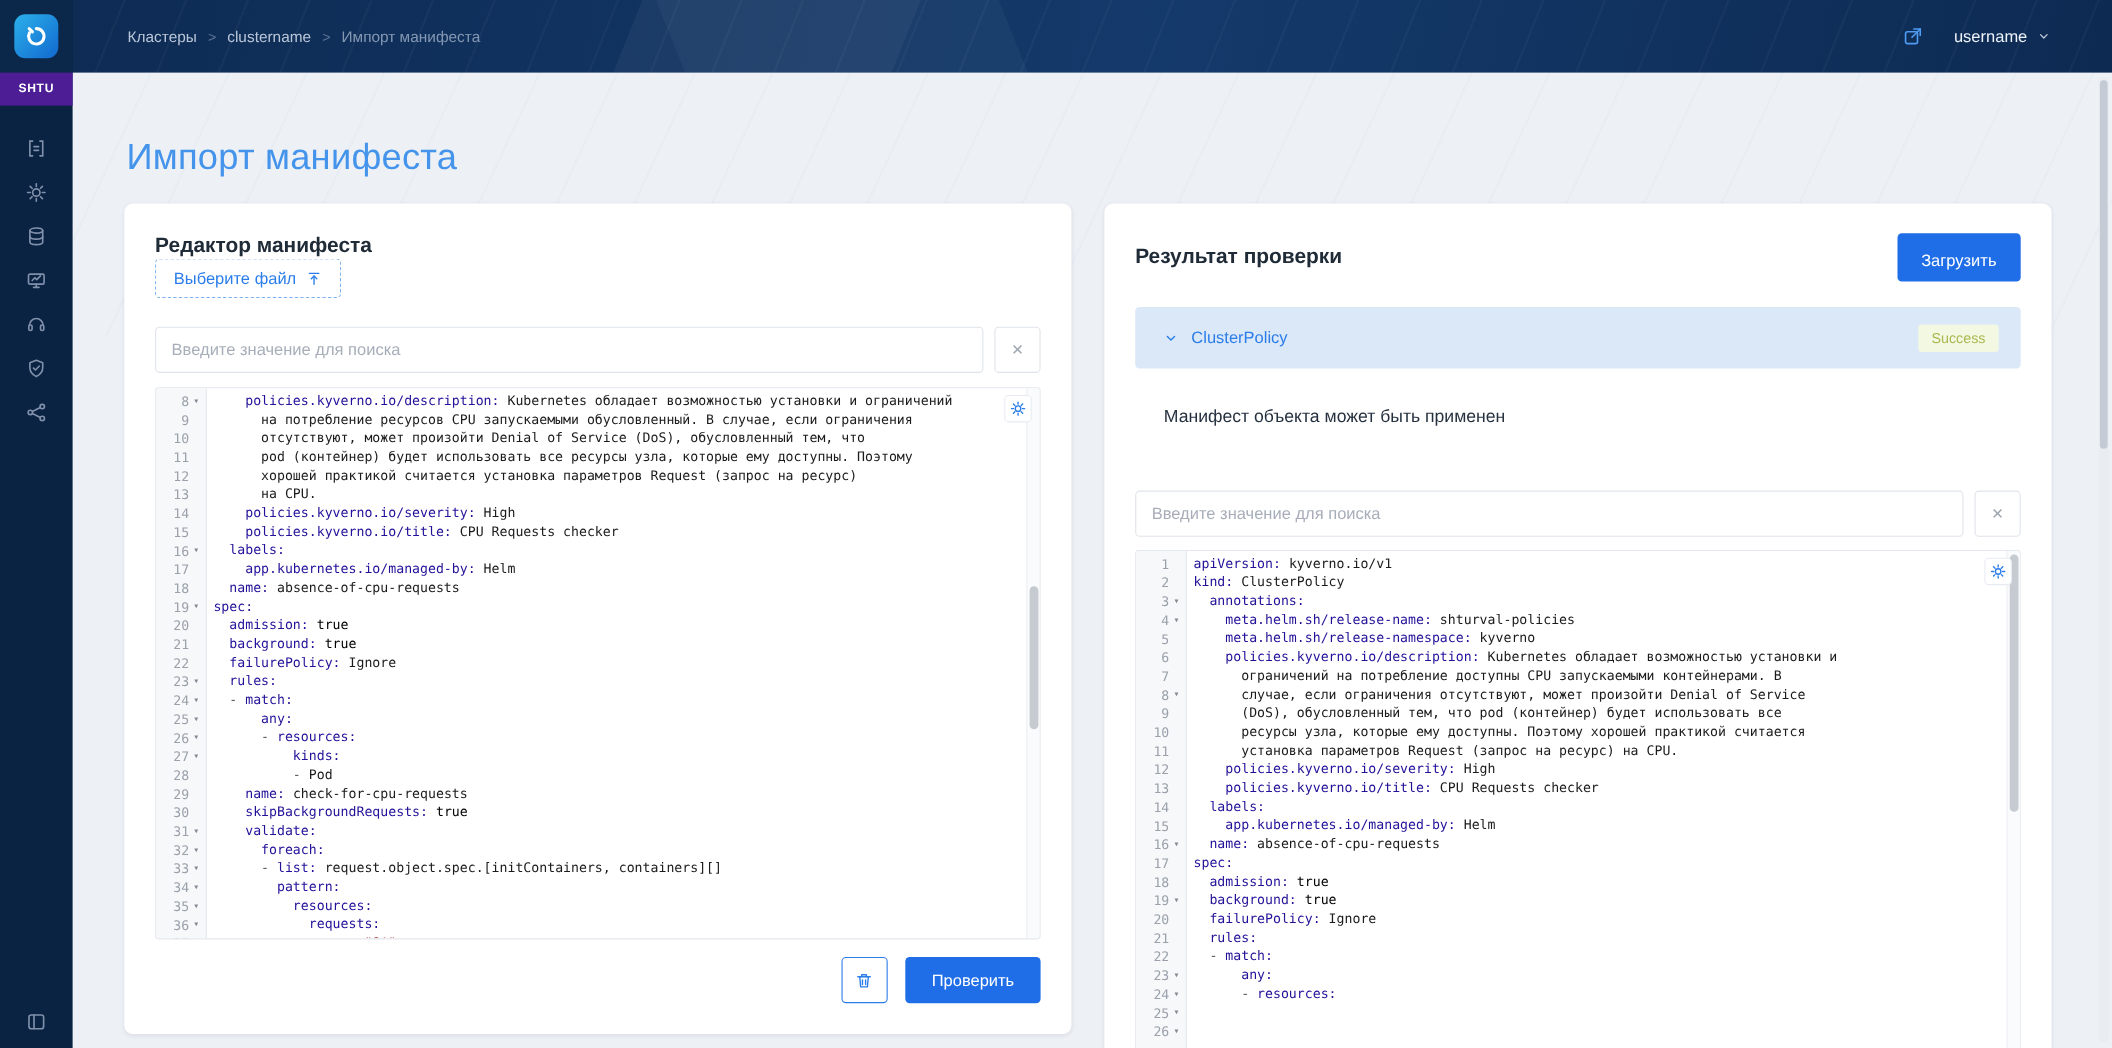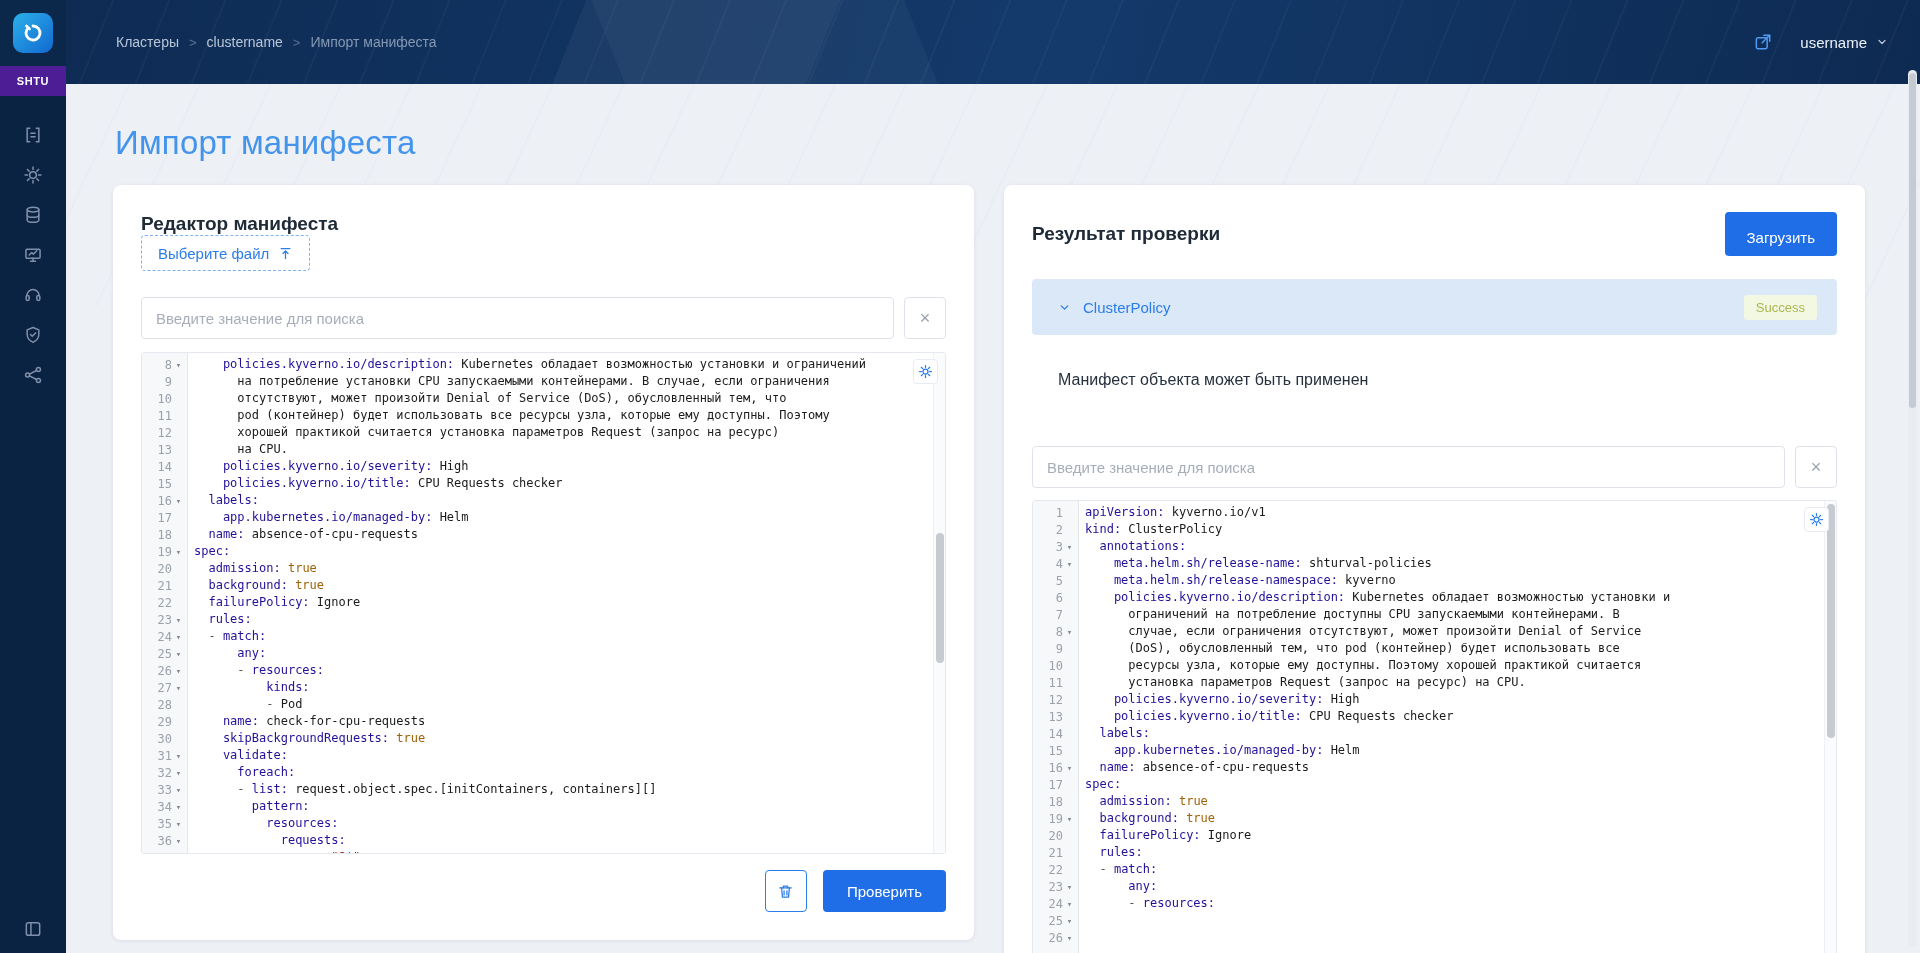--- a/index.html
+++ b/index.html
@@ -1,20 +1,20 @@
 <!DOCTYPE html>
 <html><head>
 <meta charset="utf-8">
 <style>
   *{margin:0;padding:0;box-sizing:border-box}
   html,body{width:1920px;height:953px;overflow:hidden}
   body{font-family:"Liberation Sans",sans-serif;background:#edf0f5;position:relative;color:#202b38}
 
   
-  .topbar{position:absolute;top:0;left:0;width:1920px;height:84px;background:linear-gradient(100deg,#0d2a52 0%,#143a6b 55%,#0d2a52 100%);display:flex;padding:0 32px 0 116px;z-index:20}
+  .topbar{position:absolute;top:0;left:0;width:1920px;height:66px;background:linear-gradient(100deg,#0d2a52 0%,#143a6b 55%,#0d2a52 100%);display:flex;padding:0 56px 0 116px;z-index:20}
   .topbar::before{content:"";position:absolute;inset:0;pointer-events:none;background:
     linear-gradient(112deg,transparent 30%,rgba(255,255,255,.045) 30%,rgba(255,255,255,.045) 43%,transparent 43%),
     linear-gradient(248deg,transparent 52%,rgba(255,255,255,.035) 52%,rgba(255,255,255,.035) 68%,transparent 68%),
     repeating-linear-gradient(112deg,rgba(255,255,255,.03) 0 2px,transparent 2px 52px)}
   .breadcrumbs{display:flex;align-items:center;gap:10px;font-size:14px;position:relative;z-index:2}
   .crumb{color:#b9c6d8;cursor:pointer}
   .crumb-sep{color:#5c7396;font-size:13px}
   .crumb.current{color:#8598b3;cursor:default}
   .topbar-right{margin-left:auto;display:flex;align-items:center;gap:26px;position:relative;z-index:2}
   .export-btn{width:22px;height:22px;display:flex;align-items:center;justify-content:center;cursor:pointer}
@@ -62,21 +62,21 @@
   .editor{position:relative;display:flex;border:1px solid #e5e8ee;border-radius:3px;background:#fff;overflow:hidden;font-family:"DejaVu Sans Mono",monospace}
   .editor-left-h{height:502px}
   .editor-right-h{height:560px}
   .gutter{width:46px;background:#f7f8fa;border-right:1px solid #e3e6ea;padding-top:3px;flex:none}
   .gutter .ln{height:17px;display:flex;align-items:center;justify-content:flex-end;padding-right:2px}
   .gutter .num{color:#9aa1ab;font-size:12px;text-align:right;flex:1}
   .gutter .fold{width:13px;text-align:center;font-size:9px;color:#848b93}
   .code{flex:1;padding:3px 6px 0 6px;overflow:hidden}
   .code .cl{height:17px;line-height:17px;white-space:pre;font-size:12px;color:#1b1b1b;overflow:hidden}
   .t-k{color:#221199}
-  .t-a{color:#a16207}
+  .t-a{color:#000000}
   .t-p{color:#1b1b1b}
   .t-m{color:#555}
   .t-s{color:#aa1111}
   .editor-gear{position:absolute;top:6px;right:7px;width:25px;height:25px;background:#fff;border:1px solid #e8ecf2;border-radius:4px;display:flex;align-items:center;justify-content:center;cursor:pointer;z-index:3}
   .vscroll{position:absolute;top:0;right:0;bottom:0;width:12px;background:#fafbfc;border-left:1px solid #eef0f3;z-index:2;cursor:pointer}
   .vthumb{position:absolute;left:2px;width:8px;background:#c6cbd2;border-radius:4px}
 
   
   .page-scrollbar{position:absolute;top:70px;right:3px;bottom:6px;width:9px;background:#e9ecf1;border-radius:5px;z-index:40;cursor:pointer}
   .page-scrollbar .thumb{position:absolute;top:3px;left:1px;width:7px;height:335px;background:#c5cbd5;border-radius:4px}
@@ -323,21 +323,21 @@
               <span class="num">36</span>
               <span class="fold">▾</span>
             </div>
             <div class="ln">
               <span class="num">37</span>
               <span class="fold"></span>
             </div>
           </div>
         <div class="code">
             <div class="cl"><span class="t-k">    policies.kyverno.io/description:</span><span class="t-p"> Kubernetes обладает возможностью установки и ограничений</span></div>
-            <div class="cl"><span class="t-p">      на потребление установки CPU запускаемыми контейнерами. В случае, если ограничения</span></div>
+            <div class="cl"><span class="t-p">      на потребление ресурсов CPU запускаемыми обусловленный. В случае, если ограничения</span></div>
             <div class="cl"><span class="t-p">      отсутствуют, может произойти Denial of Service (DoS), обусловленный тем, что</span></div>
             <div class="cl"><span class="t-p">      pod (контейнер) будет использовать все ресурсы узла, которые ему доступны. Поэтому</span></div>
             <div class="cl"><span class="t-p">      хорошей практикой считается установка параметров Request (запрос на ресурс)</span></div>
             <div class="cl"><span class="t-p">      на CPU.</span></div>
             <div class="cl"><span class="t-k">    policies.kyverno.io/severity:</span><span class="t-p"> High</span></div>
             <div class="cl"><span class="t-k">    policies.kyverno.io/title:</span><span class="t-p"> CPU Requests checker</span></div>
             <div class="cl"><span class="t-k">  labels:</span></div>
             <div class="cl"><span class="t-k">    app.kubernetes.io/managed-by:</span><span class="t-p"> Helm</span></div>
             <div class="cl"><span class="t-k">  name:</span><span class="t-p"> absence-of-cpu-requests</span></div>
             <div class="cl"><span class="t-k">spec:</span></div>

